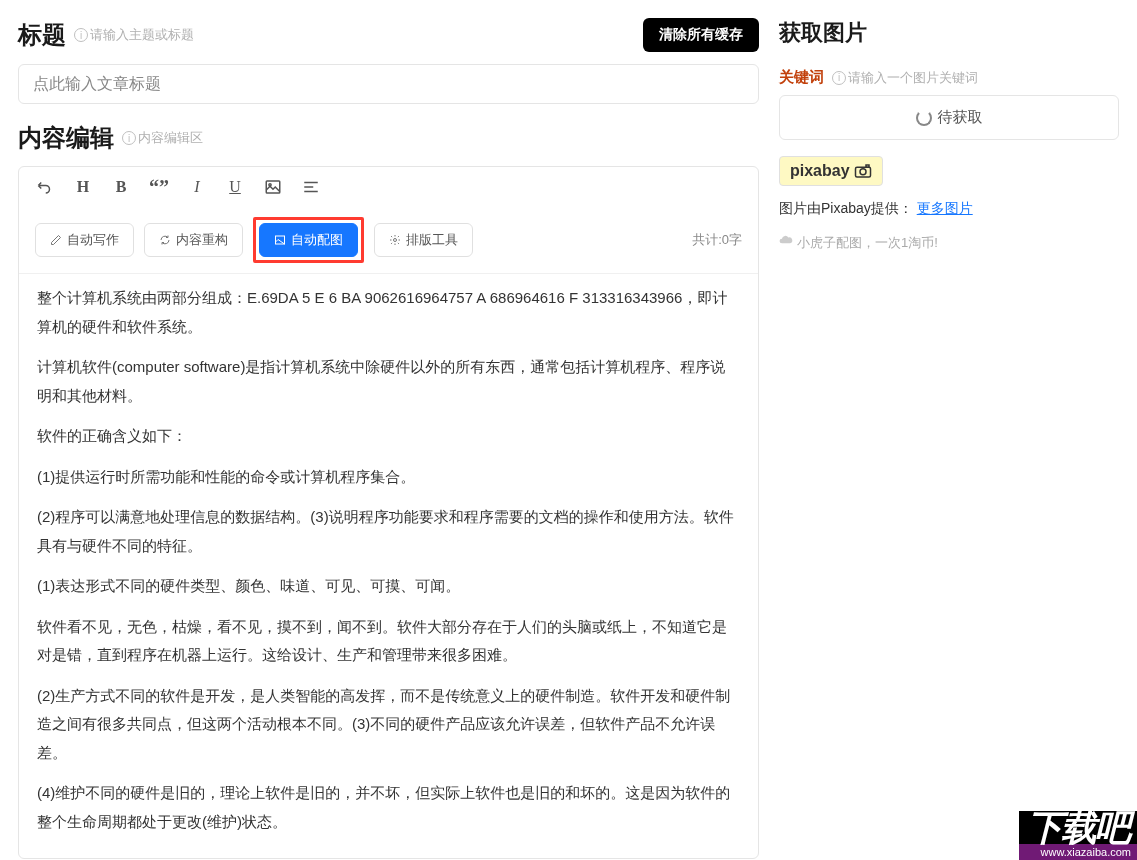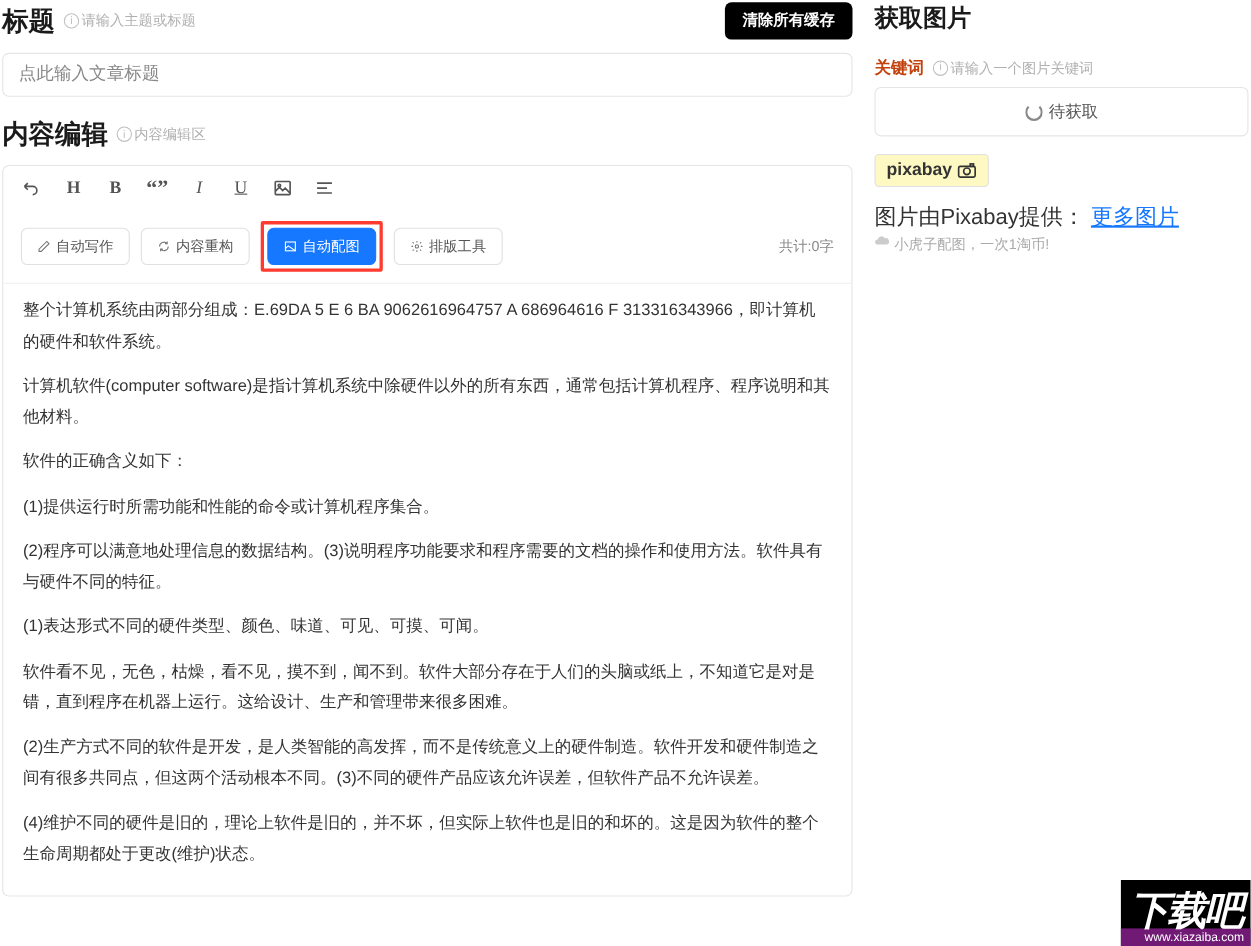--- a/index.html
+++ b/index.html
@@ -1,17 +1,17 @@
 <!DOCTYPE html>
 <html><head>
   <meta charset="utf-8">
   <style>
     * { margin: 0; padding: 0; box-sizing: border-box; }
     body { font-family: -apple-system, "PingFang SC", "Microsoft YaHei", sans-serif; background: #fff; color: #333; }
-    .container { display: flex; width: 1137px; height: 860px; padding: 2px; gap: 20px; }
+    .container { display: flex; width: 1137px; height: 860px; padding: 18px; gap: 20px; }
     .main { flex: 1; min-width: 0; }
     .sidebar { width: 340px; }
     
     .section-header { display: flex; align-items: center; justify-content: space-between; margin-bottom: 12px; }
     .section-title-wrap { display: flex; align-items: center; gap: 8px; }
     .section-title { font-size: 24px; font-weight: 600; color: #1a1a1a; }
     .section-hint { font-size: 13px; color: #b0b0b0; display: inline-flex; align-items: center; gap: 2px; }
     .hint-icon { display: inline-flex; width: 14px; height: 14px; border: 1px solid #c0c0c0; border-radius: 50%; align-items: center; justify-content: center; font-size: 10px; color: #c0c0c0; }
     
     .btn-primary { background: #000000; color: #fff; border: none; border-radius: 6px; padding: 8px 16px; font-size: 14px; cursor: pointer; font-weight: bold; }
@@ -39,26 +39,26 @@
     .highlight-red { border: 3px solid #ff3b30; border-radius: 4px; padding: 10px; margin-bottom: 16px; }
     .keyword-input { width: 100%; border: 1px solid #e5e5e5; border-radius: 6px; padding: 12px 14px; font-size: 15px; margin-bottom: 12px; }
     .keyword-input::placeholder { color: #888; }
     .btn-fetch { width: 100%; background: #1677ff; color: #fff; border: none; border-radius: 6px; padding: 14px; font-size: 16px; cursor: pointer; }
     
     .pending-btn { width: 100%; border: 1px solid #e5e5e5; background: #fff; border-radius: 6px; padding: 12px; font-size: 15px; color: #555; cursor: pointer; display: flex; align-items: center; justify-content: center; gap: 6px; margin-bottom: 16px; }
     .spinner-icon { width: 16px; height: 16px; border: 2px solid #888; border-top-color: transparent; border-radius: 50%; }
     
     .pixabay-badge { display: inline-flex; align-items: center; background: #fef9c3; border: 1px solid #e0e0e0; border-radius: 4px; padding: 5px 10px; font-family: Arial; font-weight: bold; font-size: 16px; color: #333; gap: 4px; margin-bottom: 14px; }
     
-    .credit-row { font-size: 20px; color: #333; margin-bottom: 2px; }
+    .credit-row { font-size: 14px; color: #333; margin-bottom: 16px; }
     .credit-row a { color: #1677ff; text-decoration: underline; }
     
     .footer-note { font-size: 13px; color: #aaa; display: flex; align-items: flex-start; gap: 4px; }
     
-    .watermark { position: absolute; right: 0; bottom: 0; background: #000; color: #fff; padding: 12px 0 0 0; font-family: "SimHei", sans-serif; text-align: right; }
+    .watermark { position: absolute; right: 0; bottom: 0; background: #000; color: #fff; padding: 1px 0 0 0; font-family: "SimHei", sans-serif; text-align: right; }
     .watermark-big { font-size: 36px; font-weight: bold; font-style: italic; letter-spacing: -2px; line-height: 0.9; padding: 0 8px; }
     .watermark-url { font-size: 11px; background: #701a75; padding: 2px 6px; display: block; }
     
     .container-wrap { position: relative; width: 1137px; height: 860px; overflow: hidden; }
     svg { display: block; }
   </style>
 </head>
 <body>
 
 <div class="container-wrap">

